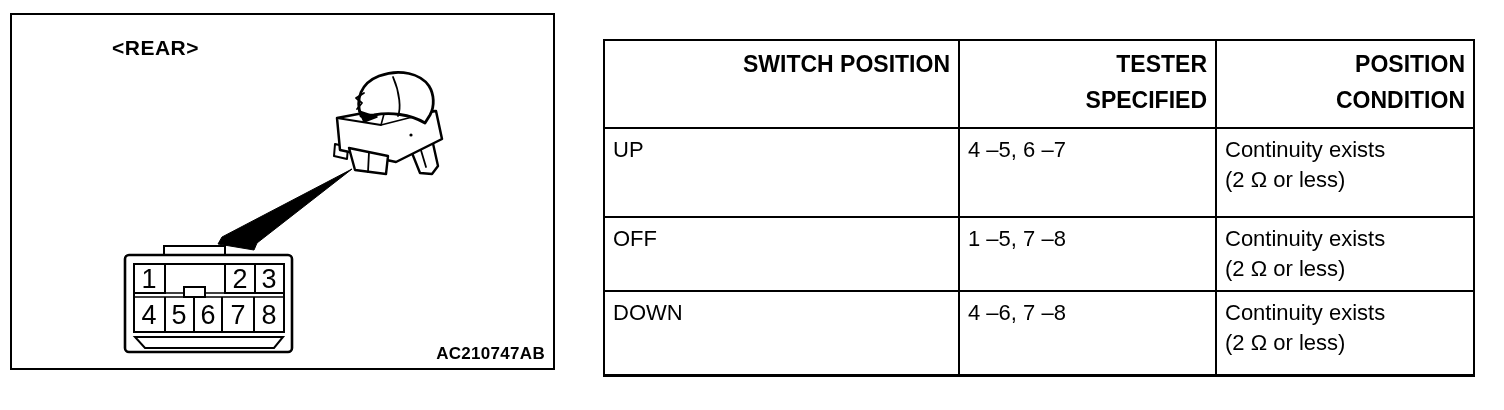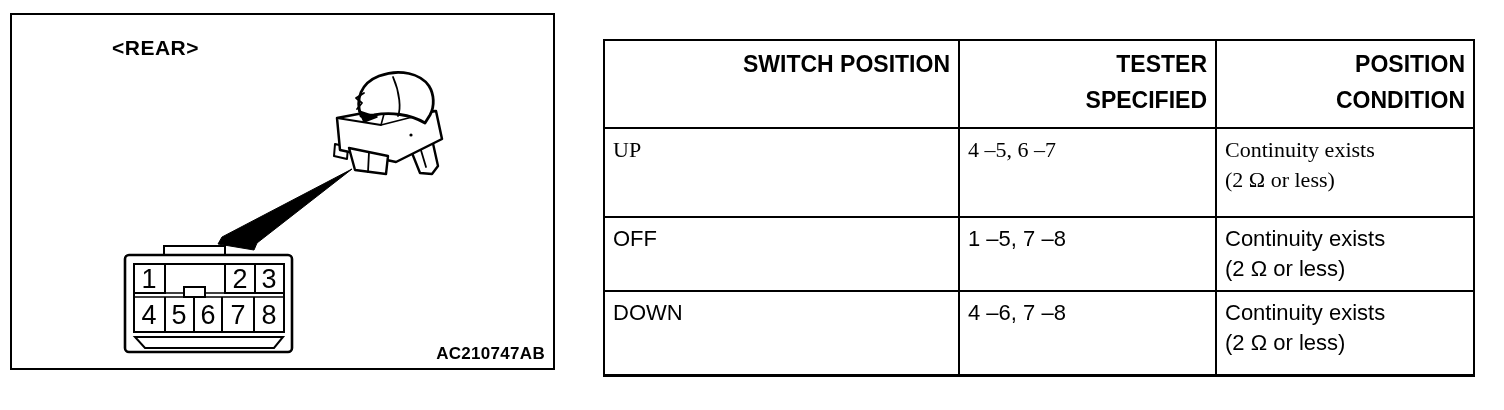--- a/index.html
+++ b/index.html
@@ -91,21 +91,21 @@
   .spec-table td {
     font-size: 22px;
     font-weight: normal;
     text-align: left;
     vertical-align: top;
     padding: 6px 8px;
     line-height: 30px;
   }
   .hdr-line, .cond-line { display: block; }
   tr.hdr-row   { height: 88px; }
-  tr.data-row-0 { height: 89px; font-family: Liberation Serif, serif; }
+  tr.data-row-0 { height: 89px; }
   tr.data-row-1 { height: 74px; }
   tr.data-row-2 { height: 84px; margin-top: 12px; }
 </style>
 </head>
 <body>
 
 <div class="page">
 
   <div class="figure-panel">
 

